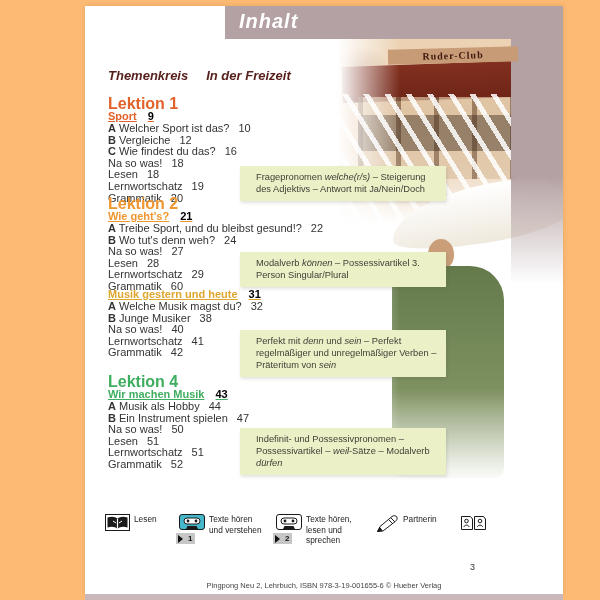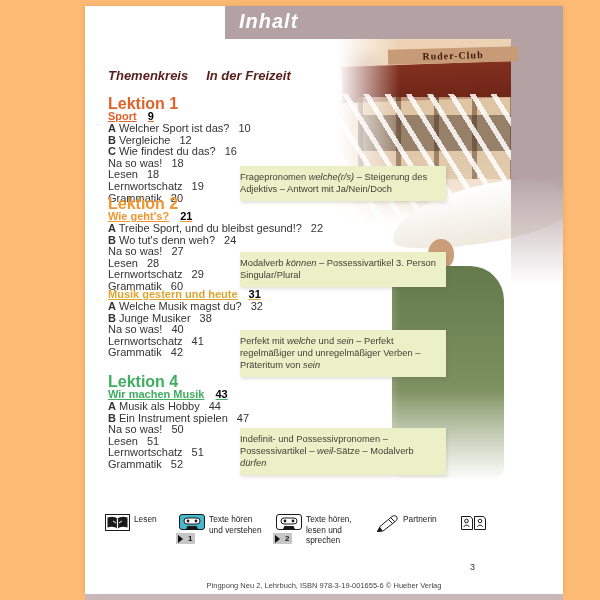--- a/index.html
+++ b/index.html
@@ -37,21 +37,21 @@
   .lektion{position:absolute;left:23px;width:225px;z-index:2;}
   .lek-0{top:92px}.lek-1{top:192px}.lek-2{top:282px}.lek-3{top:370px}
   .lek-label{font-weight:bold;font-size:16px;line-height:12px;color:var(--lek-color);}
   .lek-title{font-weight:bold;font-size:11px;line-height:13px;color:var(--lek-color);text-decoration:underline;}
   .lek-page{color:#000;margin-left:11px;}
   .lek-item{font-size:11px;line-height:11.6px;color:#333;white-space:nowrap;}
   .pfx{font-weight:bold;}
   .ipg{margin-left:9px;}
 
   
-  .note{position:absolute;left:155px;width:206px;z-index:3;background:#ecf0c6;padding:5px 8px 6px 0;font-size:9.3px;line-height:12px;color:#3f3f37;box-shadow:1px 2px 3px rgba(90,90,70,.18);box-sizing:border-box;}
+  .note{position:absolute;left:155px;width:206px;z-index:3;background:#ecf0c6;padding:5px 8px 6px 16px;font-size:9.3px;line-height:12px;color:#3f3f37;box-shadow:1px 2px 3px rgba(90,90,70,.18);box-sizing:border-box;}
   .note-0{top:160px}.note-1{top:246px}.note-2{top:324px}.note-3{top:422px}
 
   
   .legend{position:absolute;left:20px;top:508px;width:456px;display:flex;gap:9px;align-items:flex-start;z-index:2;}
   .leg-item{display:flex;gap:4px;}
   .leg-icon{flex:0 0 auto;display:flex;flex-direction:column;align-items:flex-start;}
   .leg-label{font-size:8.3px;line-height:10.5px;color:#222;}
   .leg-item:nth-child(1) .leg-label{width:36px}
   .leg-item:nth-child(2) .leg-label{width:58px}
   .leg-item:nth-child(3) .leg-label{width:60px}
@@ -144,21 +144,21 @@
             <div class="lek-item"><span>Na so was!</span><span class="ipg">50</span></div>
             <div class="lek-item"><span>Lesen</span><span class="ipg">51</span></div>
             <div class="lek-item"><span>Lernwortschatz</span><span class="ipg">51</span></div>
             <div class="lek-item"><span>Grammatik</span><span class="ipg">52</span></div>
           </div>
   </div>
 </div>
     <div id="notes">
         <div class="note note-0">Fragepronomen <i>welche(r/s)</i> – Steigerung des Adjektivs – Antwort mit Ja/Nein/Doch</div>
         <div class="note note-1">Modalverb <i>können</i> – Possessivartikel 3. Person Singular/Plural</div>
-        <div class="note note-2">Perfekt mit <i>welche</i> und <i>sein</i> – Perfekt regelmäßiger und unregelmäßiger Verben – Präteritum von <i>sein</i></div>
+        <div class="note note-2">Perfekt mit <i>denn</i> und <i>sein</i> – Perfekt regelmäßiger und unregelmäßiger Verben – Präteritum von <i>sein</i></div>
         <div class="note note-3">Indefinit- und Possessivpronomen – Possessivartikel – <i>weil</i>-Sätze – Modalverb <i>dürfen</i></div>
       </div>
 
     <div class="legend" id="legend">
         <div class="leg-item">
           <div class="leg-icon">
             <svg width="25" height="17" viewBox="0 0 25 17">
               <rect x="0.5" y="0.5" width="24" height="16" fill="#fff" stroke="#1a1a1a"></rect>
               <path d="M2.5 3.5 C7 1.8,10.5 2.8,12.5 4.6 C14.5 2.8,18 1.8,22.5 3.5 L22.5 13.5 C18 12,14.5 13,12.5 14.8 C10.5 13,7 12,2.5 13.5 Z" fill="#1a1a1a"></path>
               <path d="M12.5 4.6 L12.5 14.8" stroke="#fff" stroke-width="1.2"></path>

